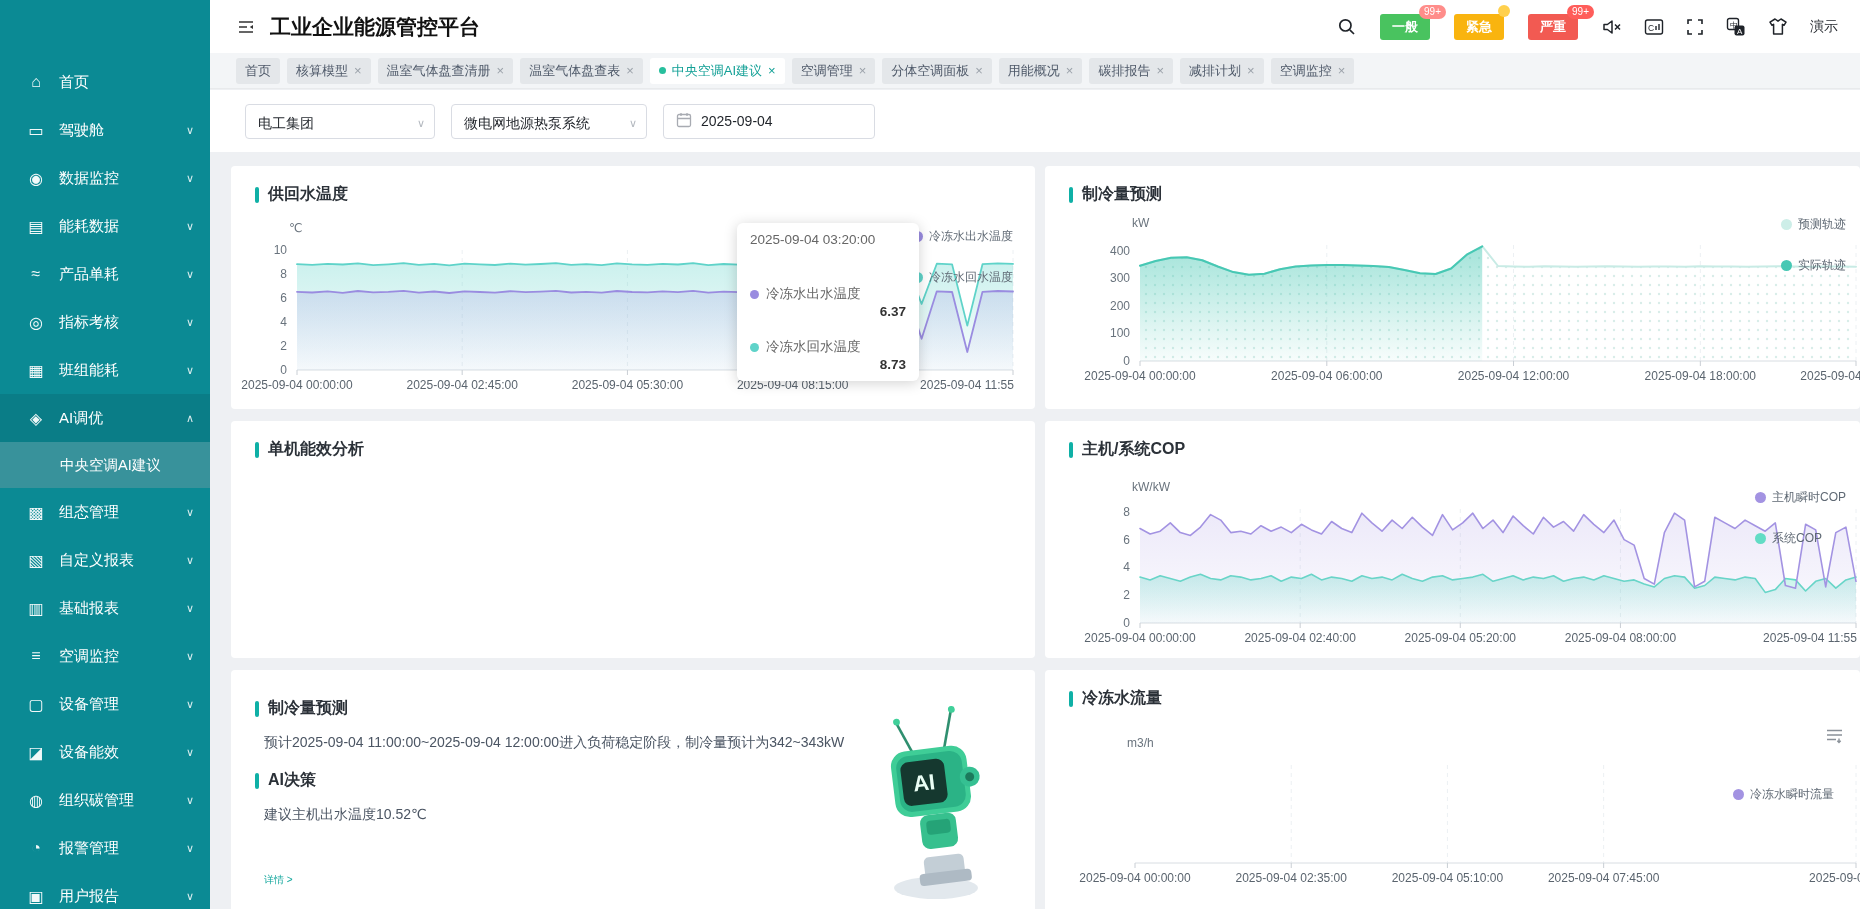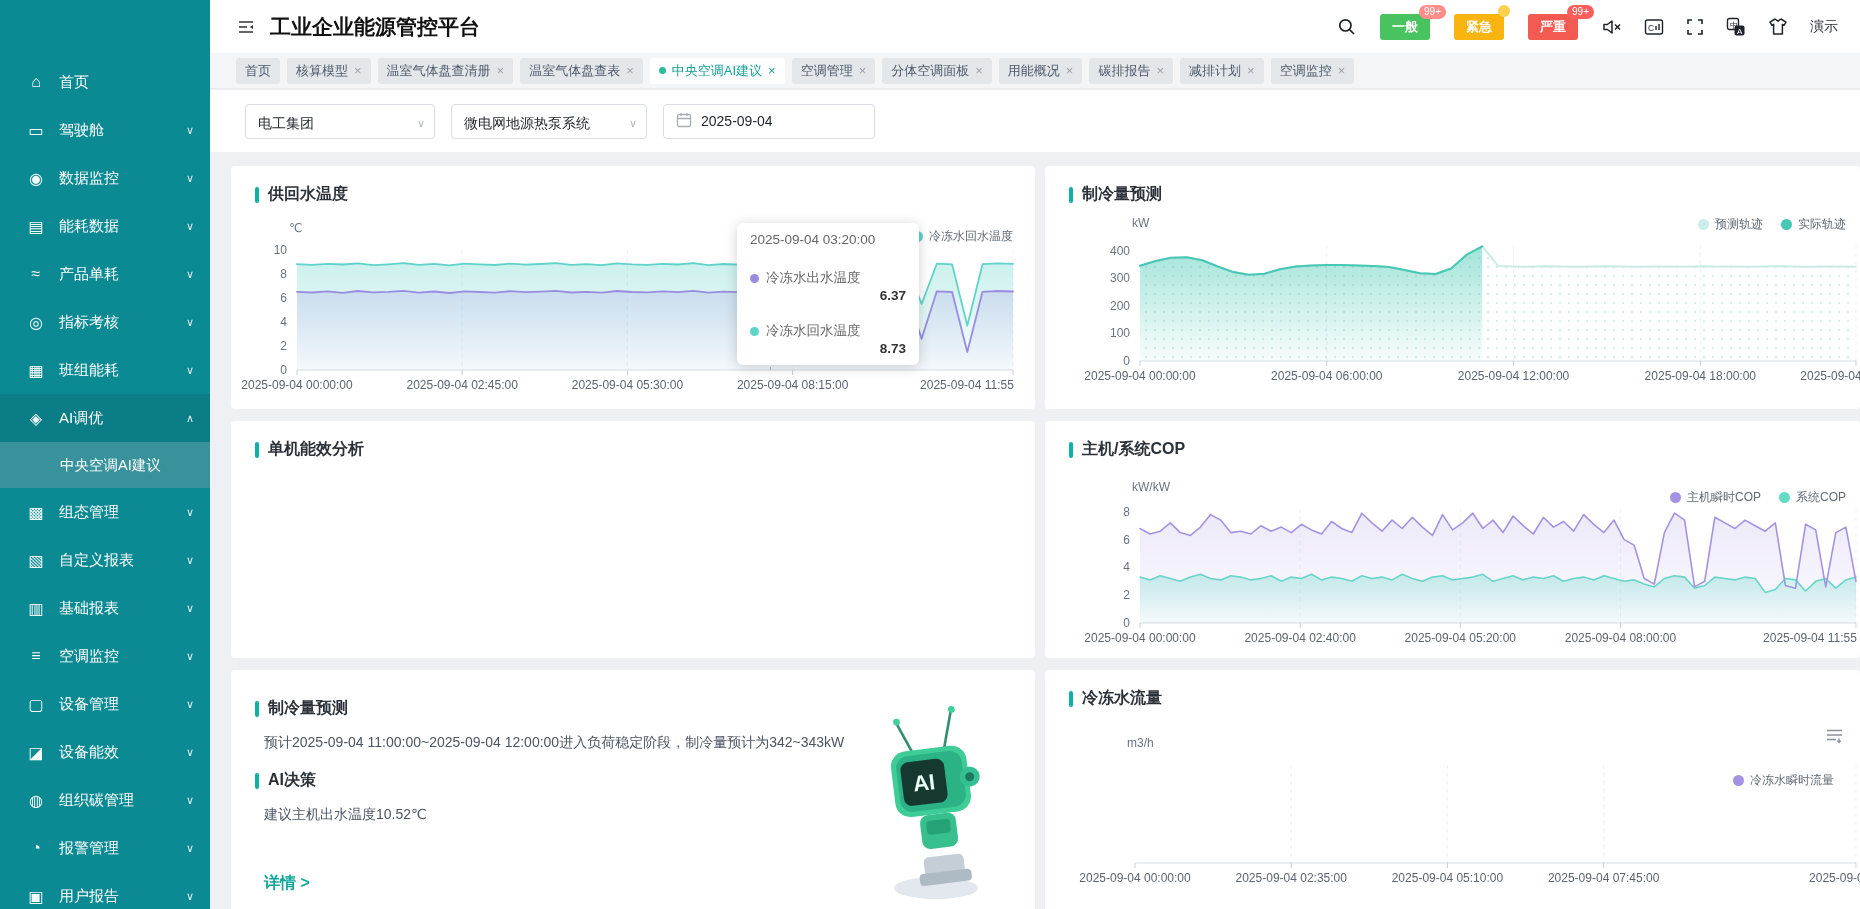--- a/index.html
+++ b/index.html
@@ -46,39 +46,39 @@
   
   .content{position:absolute;left:210px;top:152px;right:0;bottom:0;background:#eef0f3;
      padding:14px 0 0 21px;display:grid;grid-template-columns:804px 815px;grid-template-rows:243px 237px 280px;gap:12px 10px;}
   .panel{position:relative;background:#fff;border-radius:4px;overflow:hidden;}
   .p-title{position:absolute;left:24px;top:18px;display:flex;align-items:center;font-size:16px;font-weight:600;color:#2b3138;z-index:2;}
   .t-bar{width:4px;height:16px;background:#0fb0a6;border-radius:2px;margin-right:9px;}
   .chart{position:absolute;left:0;top:0;}
   .tick{font-size:12px;fill:#69737d;}
   .xlab{font-size:12px;fill:#5a646e;}
   
-  .legend{position:absolute;display:flex;gap:18px;z-index:2;}
+  .legend{position:absolute;display:flex;gap:24px;z-index:2;flex-direction:column;}
   .lg-item{display:inline-flex;align-items:center;gap:6px;font-size:12px;color:#5f6974;cursor:pointer;}
   .lg-dot{width:11px;height:11px;border-radius:50%;}
   
   .tooltip{position:absolute;left:506px;top:57px;width:182px;background:#fff;border-radius:6px;
      box-shadow:0 2px 14px rgba(0,0,0,.18);padding:9px 13px;z-index:6;}
-  .tt-title{font-size:13.5px;color:#666;margin-bottom:6px;}
+  .tt-title{font-size:13.5px;color:#666;margin-bottom:22px;}
   .tt-row{display:flex;align-items:center;font-size:13.5px;color:#666;margin-top:3px;}
   .tt-dot{width:9px;height:9px;border-radius:50%;margin-right:7px;}
   .tt-val{margin-left:auto;font-weight:bold;color:#333;margin-top:35px;}
   .axis-pointer{position:absolute;left:539px;top:60px;height:144px;border-left:1px dashed #aab4bd;z-index:1;}
   
   .etable{position:absolute;left:24px;right:24px;top:56px;font-size:14px;}
   .etable .hrow{display:flex;background:#eef8f2;height:36px;align-items:center;font-size:15px;color:#1d2129;font-weight:500;}
   .etable .drow{display:flex;height:44px;align-items:center;color:#333;border-bottom:1px solid #f2f3f5;background:#fcfdfd;}
   .etable .cell{flex:1;text-align:center;}
   
   .ai-text{position:absolute;left:33px;font-size:14px;color:#4b5563;}
-  .detail-link{position:absolute;left:33px;top:203px;font-size:16px;color:#11a69c;cursor:pointer;font-weight:bold;}
+  .detail-link{position:absolute;left:33px;top:203px;font-size:10px;color:#11a69c;cursor:pointer;}
   .robot{position:absolute;left:646px;top:36px;}
   .toolbox-icon{position:absolute;right:17px;top:58px;cursor:pointer;z-index:2;}
 </style>
 </head>
 <body>
 
 <nav class="sidebar">
 
     <div class="side-item">
       <span class="side-icon">⌂</span>
@@ -581,21 +581,21 @@
     <h3 class="p-title">
         <i class="t-bar"></i>
         <span>冷冻水流量</span>
       </h3>
     <span class="toolbox-icon">
       <svg width="17" height="16" viewBox="0 0 17 16">
           <path d="M1 2.5h15M1 7h15M1 11.5h9" stroke="#8a9199" stroke-width="1.6"></path>
           <path d="M13 10.5v4M11.3 12.8l1.7 1.7 1.7-1.7" stroke="#8a9199" stroke-width="1.4" fill="none"></path>
         </svg>
     </span>
-    <div class="legend" style="top:102px;right:26px;align-items:flex-end;">
+    <div class="legend" style="top:116px;right:26px;align-items:flex-end;">
 
         <span class="lg-item">
           <i class="lg-dot" style="background: rgb(163, 147, 226);"></i>
           <span>冷冻水瞬时流量</span>
         </span>
       </div>
     <svg class="chart" width="815" height="280">
         <defs></defs>
         <line x1="246.2407" y1="95" x2="246.2407" y2="193" stroke="#ecf0f3" stroke-dasharray="4 4"></line>
         <line x1="402.40930000000003" y1="95" x2="402.40930000000003" y2="193" stroke="#ecf0f3" stroke-dasharray="4 4"></line>

